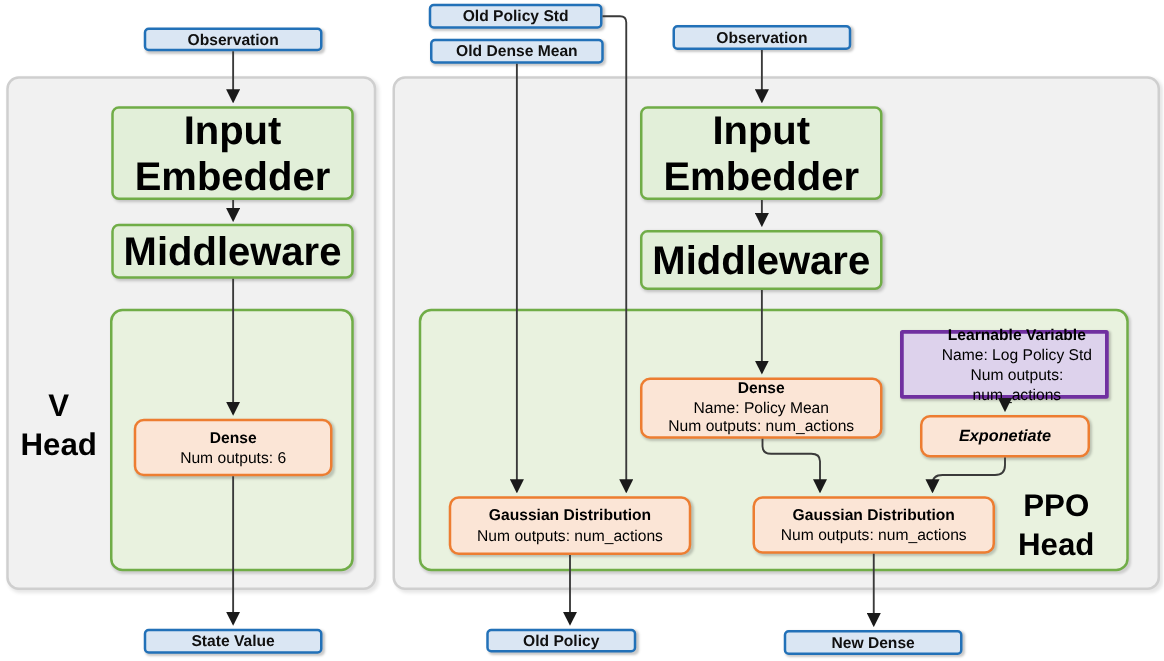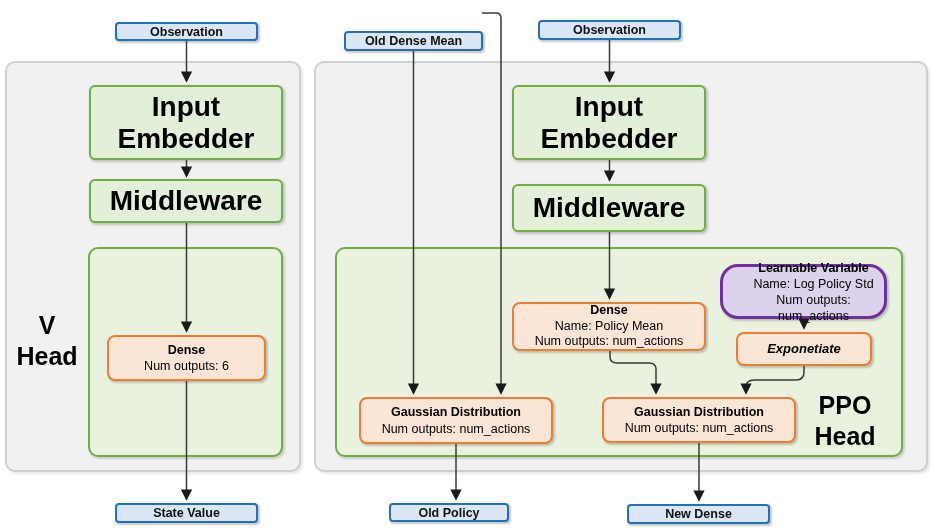--- a/index.html
+++ b/index.html
@@ -22,31 +22,31 @@
     position:absolute; display:flex; flex-direction:column;
     align-items:center; justify-content:center; text-align:center; color:#000;
   }
   .blue {
     background:var(--blue-fill,#DAE6F3); border:2.5px solid var(--blue-border,#2271B8);
     border-radius:4px; font-weight:bold; font-size:12.5px; color:#101010;
     box-shadow:1.5px 1.5px 2px rgba(0,0,0,0.22);
   }
   .green {
     background:var(--green-fill,#E2EFD9); border:2px solid var(--green-border,#70AD47);
-    border-radius:6px; font-weight:bold; font-size:28px;
+    border-radius:6px; font-weight:bold; font-size:32px;
     box-shadow:1.5px 1.5px 2.5px rgba(0,0,0,0.20);
   }
   .orange {
     background:var(--orange-fill,#FBE5D6); border:2.5px solid var(--orange-border,#ED7D31);
     border-radius:8px; font-size:12.5px; line-height:16.5px;
     box-shadow:1.5px 1.5px 2px rgba(0,0,0,0.20);
   }
   .purple {
     background:var(--purple-fill,#DDD2EC); border:3px solid var(--purple-border,#7030A0);
-    border-radius:18px; font-size:12.5px; line-height:17px;
+    border-radius:2px; font-size:12.5px; line-height:17px;
     box-shadow:1.5px 1.5px 2px rgba(0,0,0,0.20);
     padding-left:20px;
   }
   .title { font-weight:bold; }
   .exp-label { font-weight:bold; font-size:13px;font-style:italic; }
   .head-label {
     position:absolute; font-weight:bold; font-size:25px; line-height:31px;
     text-align:center; color:#000;
   }
   svg.wires { position:absolute; left:0; top:0; pointer-events:none; }
@@ -89,20 +89,23 @@
 
   <div class="panel" style="left:314px;top:61px;width:614px;height:411px"></div>
 
   <div class="gpanel" style="left:335px;top:247px;width:568px;height:210px"></div>
 
   <div class="head-label" style="left:795px;top:390px;width:100px">
     <div>PPO</div>
     <div>Head</div>
   </div>
 
+  <div class="node blue" style="left:343px;top:3px;width:139px;height:20px">
+    <span>Old Policy Std</span>
+  </div>
 
   <div class="node blue" style="left:344px;top:31px;width:139px;height:20px">
     <span>Old Dense Mean</span>
   </div>
 
   <div class="node blue" style="left:538px;top:20px;width:143px;height:20px">
     <span>Observation</span>
   </div>
 
   <div class="node green" style="left:512px;top:85px;width:194px;height:75px">

